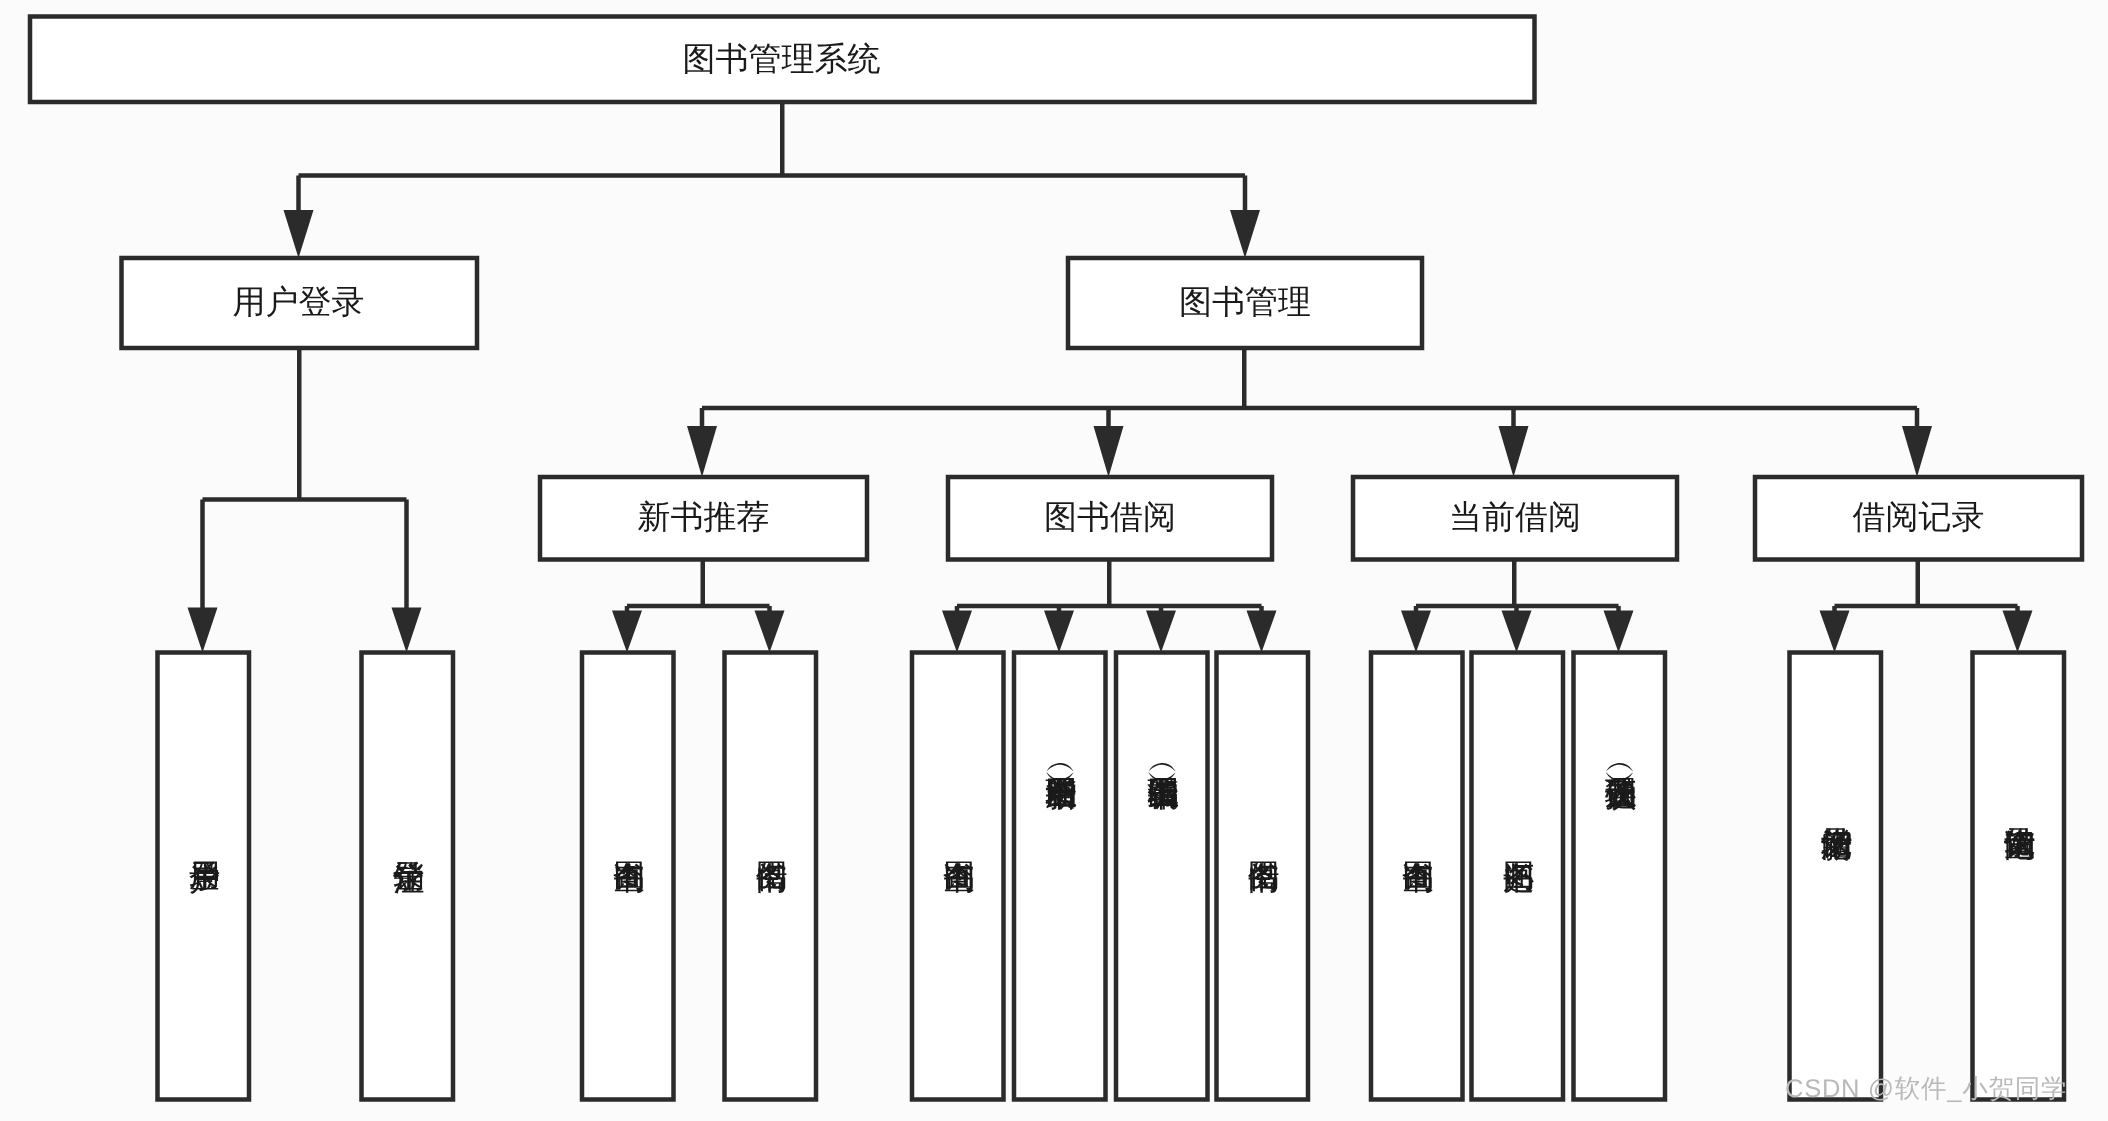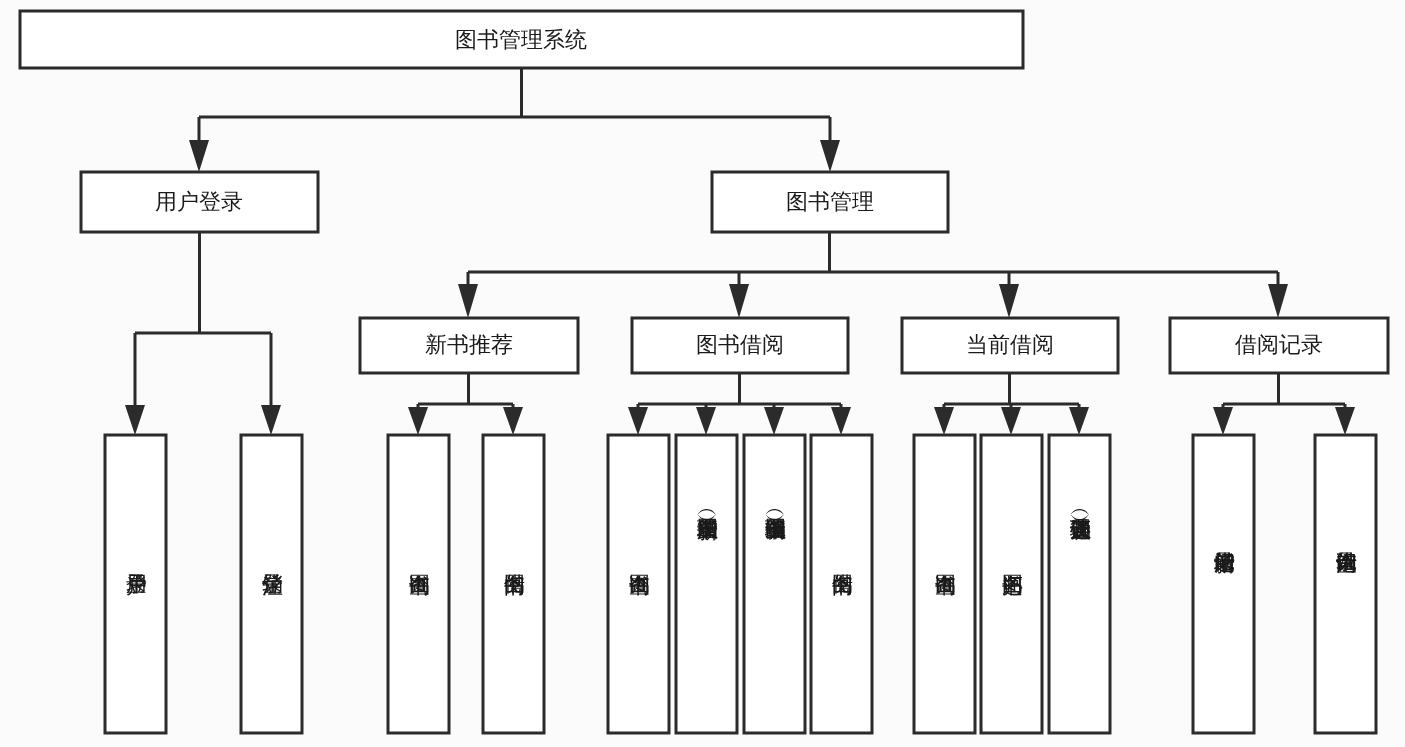--- a/index.html
+++ b/index.html
@@ -196,13 +196,14 @@
         <text class="node-label label-v" x="1223" y="535.3" writing-mode="tb" text-anchor="middle">新增借阅记录</text>
       </g>
       <g>
         <rect class="node-rect" x="1315" y="435" width="61" height="298"></rect>
         <text class="node-label label-v" x="1345" y="535.3" writing-mode="tb" text-anchor="middle">查询借阅记录</text>
       </g>
 
     </g>
   </svg>
 
+  <div class="watermark">CSDN @软件_小贺同学</div>
 </div>
 
 </body></html>

